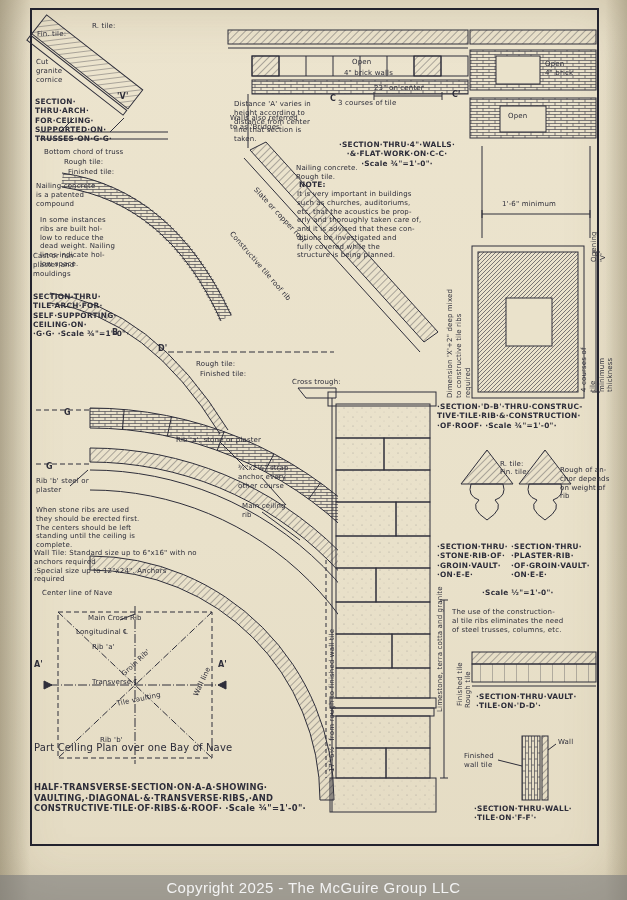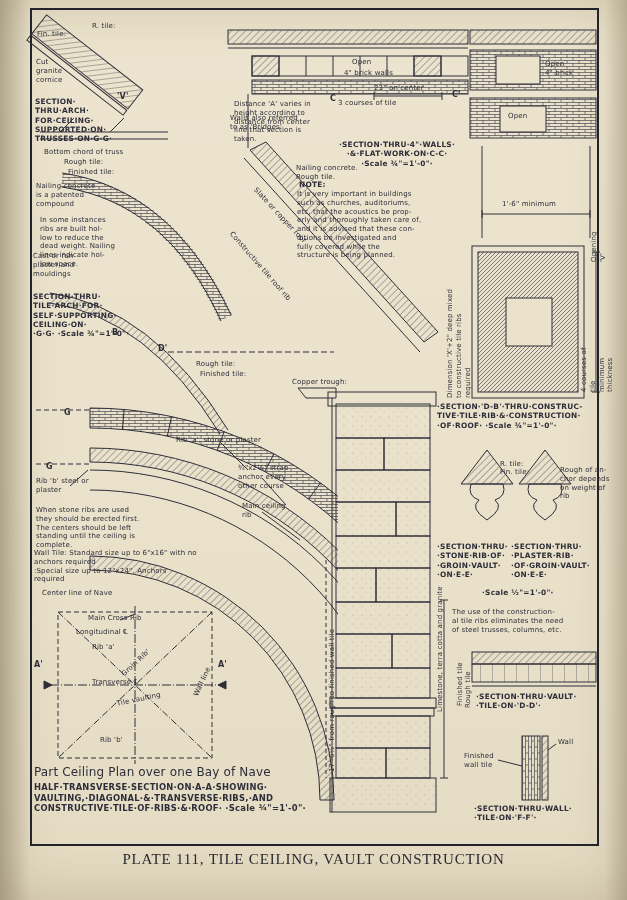--- a/index.html
+++ b/index.html
@@ -298,21 +298,21 @@
 to constructive tile ribs
 required</div>
     <div class="lbl cap" style="left:437px;top:402px">·SECTION·'D-B'·THRU·CONSTRUC-
 TIVE·TILE·RIB·&amp;·CONSTRUCTION·
 ·OF·ROOF·      ·Scale ¾"=1'-0"·</div>
 
     <div class="lbl" style="left:258px;top:186px;transform:rotate(47deg);transform-origin:0 0">Slate or copper roof</div>
     <div class="lbl" style="left:234px;top:230px;transform:rotate(49deg);transform-origin:0 0">Constructive tile roof rib</div>
     <div class="lbl" style="left:196px;top:360px">Rough tile:</div>
     <div class="lbl" style="left:200px;top:370px">Finished tile:</div>
-    <div class="lbl" style="left:292px;top:378px">Copper trough:</div>
+    <div class="lbl" style="left:292px;top:378px">Cross trough:</div>
     <div class="lbl mark" style="left:112px;top:328px">B</div>
     <div class="lbl mark" style="left:158px;top:344px">D'</div>
     <div class="lbl" style="left:176px;top:436px">Rib 'a', stone or plaster</div>
     <div class="lbl" style="left:238px;top:464px">¾"x2½" strap
 anchor every
 other course</div>
     <div class="lbl" style="left:242px;top:502px">Main ceiling
 rib</div>
     <div class="lbl" style="left:36px;top:477px">Rib 'b' steel or
 plaster</div>
@@ -332,21 +332,21 @@
     <div class="lbl" style="left:88px;top:614px">Main Cross Rib</div>
     <div class="lbl" style="left:76px;top:628px">Longitudinal ℄</div>
     <div class="lbl" style="left:92px;top:643px">Rib 'a'</div>
     <div class="lbl" style="left:120px;top:672px;transform:rotate(-43deg);transform-origin:0 0">Groin Rib'</div>
     <div class="lbl mark" style="left:34px;top:660px">A'</div>
     <div class="lbl mark" style="left:218px;top:660px">A'</div>
     <div class="lbl" style="left:92px;top:678px">Transverse ℄</div>
     <div class="lbl" style="left:192px;top:694px;transform:rotate(-65deg);transform-origin:0 0">Wall line</div>
     <div class="lbl" style="left:116px;top:700px;transform:rotate(-12deg);transform-origin:0 0">Tile vaulting</div>
     <div class="lbl" style="left:100px;top:736px">Rib 'b'</div>
-    <div class="lbl" style="left:34px;top:765px;font-size:12px">Part Ceiling Plan over one Bay of Nave</div>
+    <div class="lbl" style="left:34px;top:742px;font-size:10px">Part Ceiling Plan over one Bay of Nave</div>
 
     <div class="lbl cap" style="left:34px;top:782px;font-size:8.4px">HALF·TRANSVERSE·SECTION·ON·A-A·SHOWING·
 VAULTING,·DIAGONAL·&amp;·TRANSVERSE·RIBS,·AND
 CONSTRUCTIVE·TILE·OF·RIBS·&amp;·ROOF·  ·Scale ¾"=1'-0"·</div>
 
     <div class="lbl" style="left:500px;top:460px">R. tile:</div>
     <div class="lbl" style="left:500px;top:468px">Fin. tile:</div>
     <div class="lbl" style="left:560px;top:466px">Rough of an-
 chor depends
 on weight of
@@ -367,14 +367,16 @@
     <div class="lbl rot90" style="left:464px;top:708px">Rough tile</div>
     <div class="lbl cap" style="left:476px;top:692px">·SECTION·THRU·VAULT·
 ·TILE·ON·'D-D'·</div>
     <div class="lbl" style="left:558px;top:738px">Wall</div>
     <div class="lbl" style="left:464px;top:752px">Finished
 wall tile</div>
     <div class="lbl cap" style="left:474px;top:804px">·SECTION·THRU·WALL·
 ·TILE·ON·'F-F'·</div>
   </div>
 
-  <div class="plate-caption">PLATE 111, TILE CEILING, VAULT CONSTRUCTION</div>
+  <div class="watermark">
+    <span>Copyright 2025 - The McGuire Group LLC</span>
+  </div>
 </div>
 
 </body></html>

